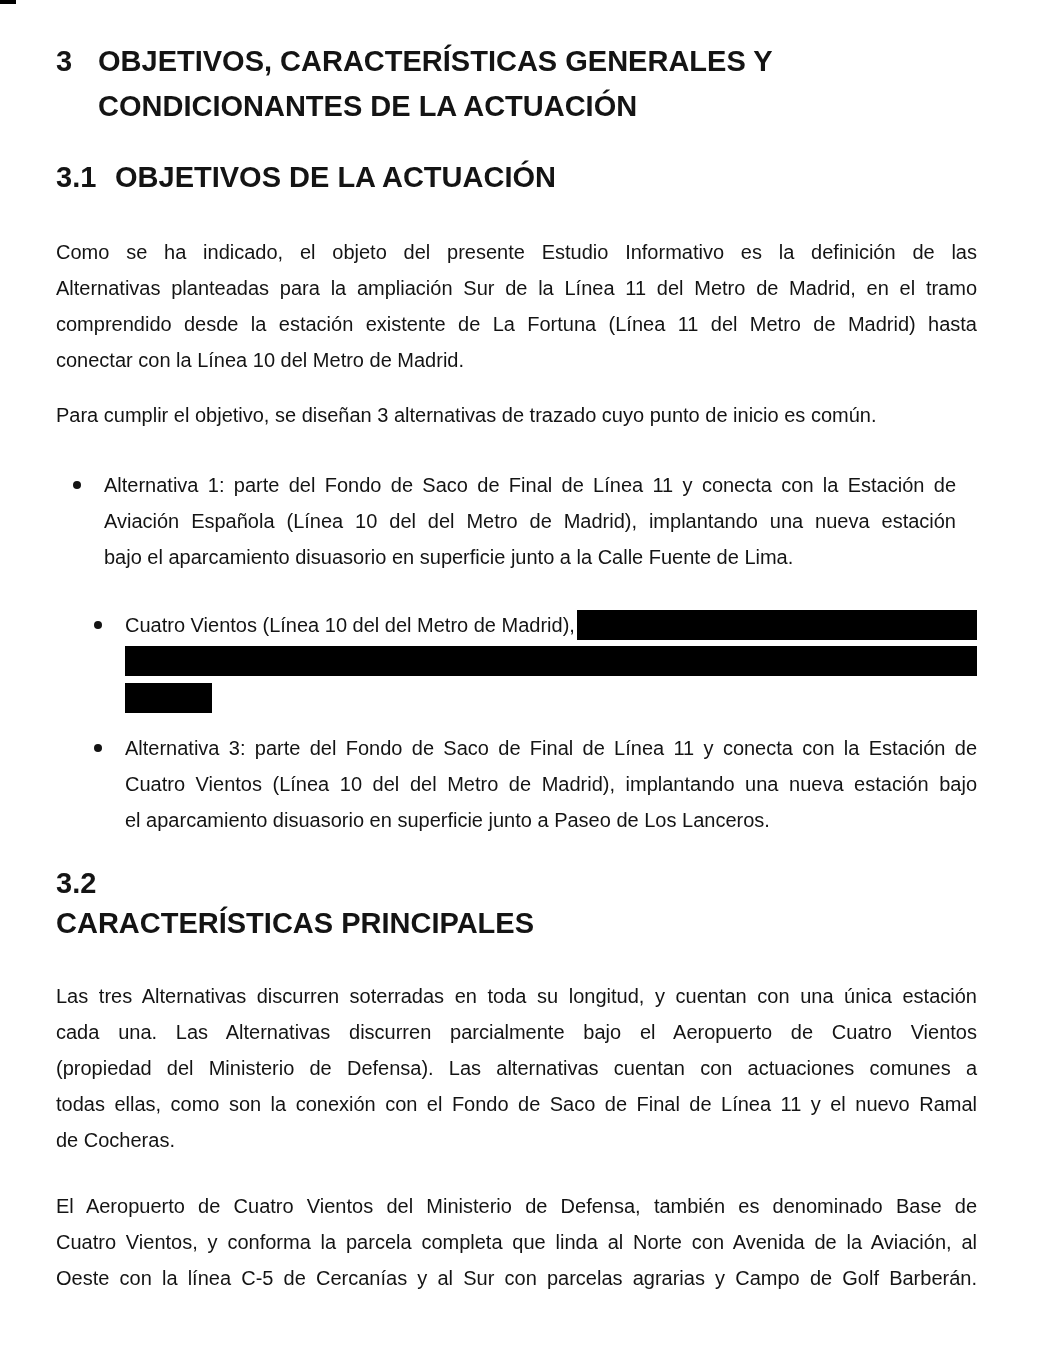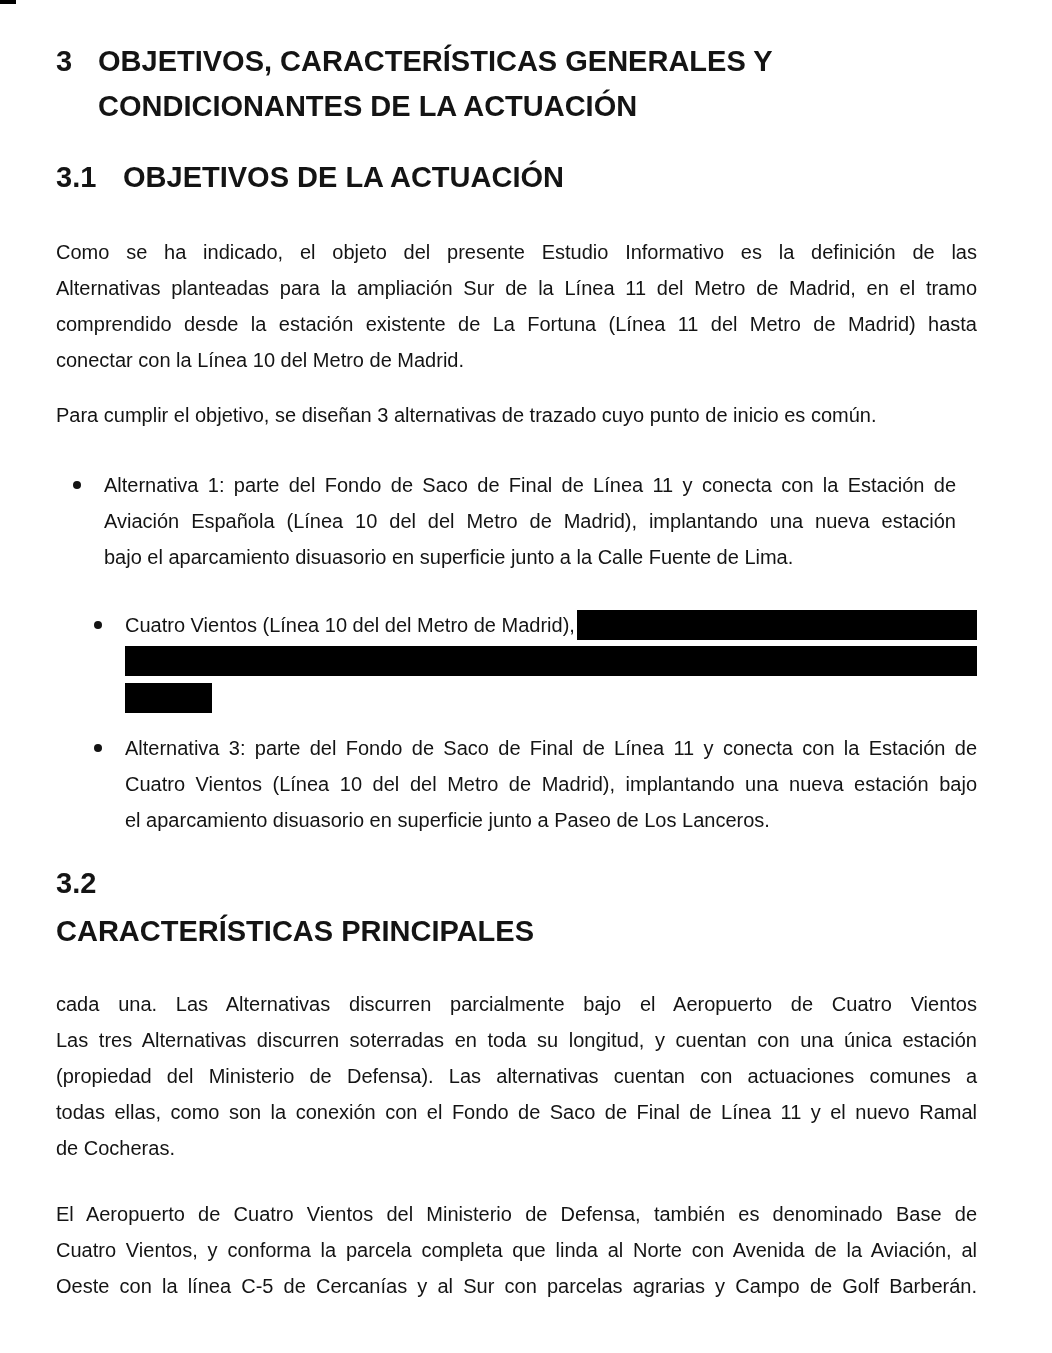--- a/index.html
+++ b/index.html
@@ -20,21 +20,20 @@
   
   .h1 {
     display: flex;
     font-weight: bold; font-size: 29px; line-height: 45px;
   }
   .h1 .num { width: 42px; flex: 0 0 auto; }
   .h2 {
     display: flex;
     font-weight: bold; font-size: 29px; line-height: 40px;
     white-space: nowrap;
-    gap: 8px;
   }
   .h2 .num { width: 59px; flex: 0 0 auto; }
   .h2-31 { margin-top: 28px; }
   .h2-32 { margin-top: 25px; flex-direction: column; }
 
   
   .p { font-size: 20px; line-height: 36px; }
   .ln { text-align: justify; text-align-last: justify; }
   .ln.last { text-align: right; text-align-last: left; }
   .p-intro  { margin-top: 37px; }
@@ -119,22 +118,22 @@
     <div class="ln">Cuatro Vientos (Línea 10 del del Metro de Madrid), implantando una nueva estación bajo</div>
     <div class="ln last">el aparcamiento disuasorio en superficie junto a Paseo de Los Lanceros.</div>
   </div>
 
   <div class="h2 h2-32">
     <span class="num">3.2</span>
     <span>CARACTERÍSTICAS PRINCIPALES</span>
   </div>
 
   <div class="p p-chars">
+    <div class="ln">Las tres Alternativas discurren soterradas en toda su longitud, y cuentan con una única estación</div>
     <div class="ln">cada una. Las Alternativas discurren parcialmente bajo el Aeropuerto de Cuatro Vientos</div>
-    <div class="ln">Las tres Alternativas discurren soterradas en toda su longitud, y cuentan con una única estación</div>
     <div class="ln">(propiedad del Ministerio de Defensa). Las alternativas cuentan con actuaciones comunes a</div>
     <div class="ln">todas ellas, como son la conexión con el Fondo de Saco de Final de Línea 11 y el nuevo Ramal</div>
     <div class="ln last">de Cocheras.</div>
   </div>
 
   <div class="p p-airport">
     <div class="ln">El Aeropuerto de Cuatro Vientos del Ministerio de Defensa, también es denominado Base de</div>
     <div class="ln">Cuatro Vientos, y conforma la parcela completa que linda al Norte con Avenida de la Aviación, al</div>
     <div class="ln">Oeste con la línea C-5 de Cercanías y al Sur con parcelas agrarias y Campo de Golf Barberán.</div>
   </div>

